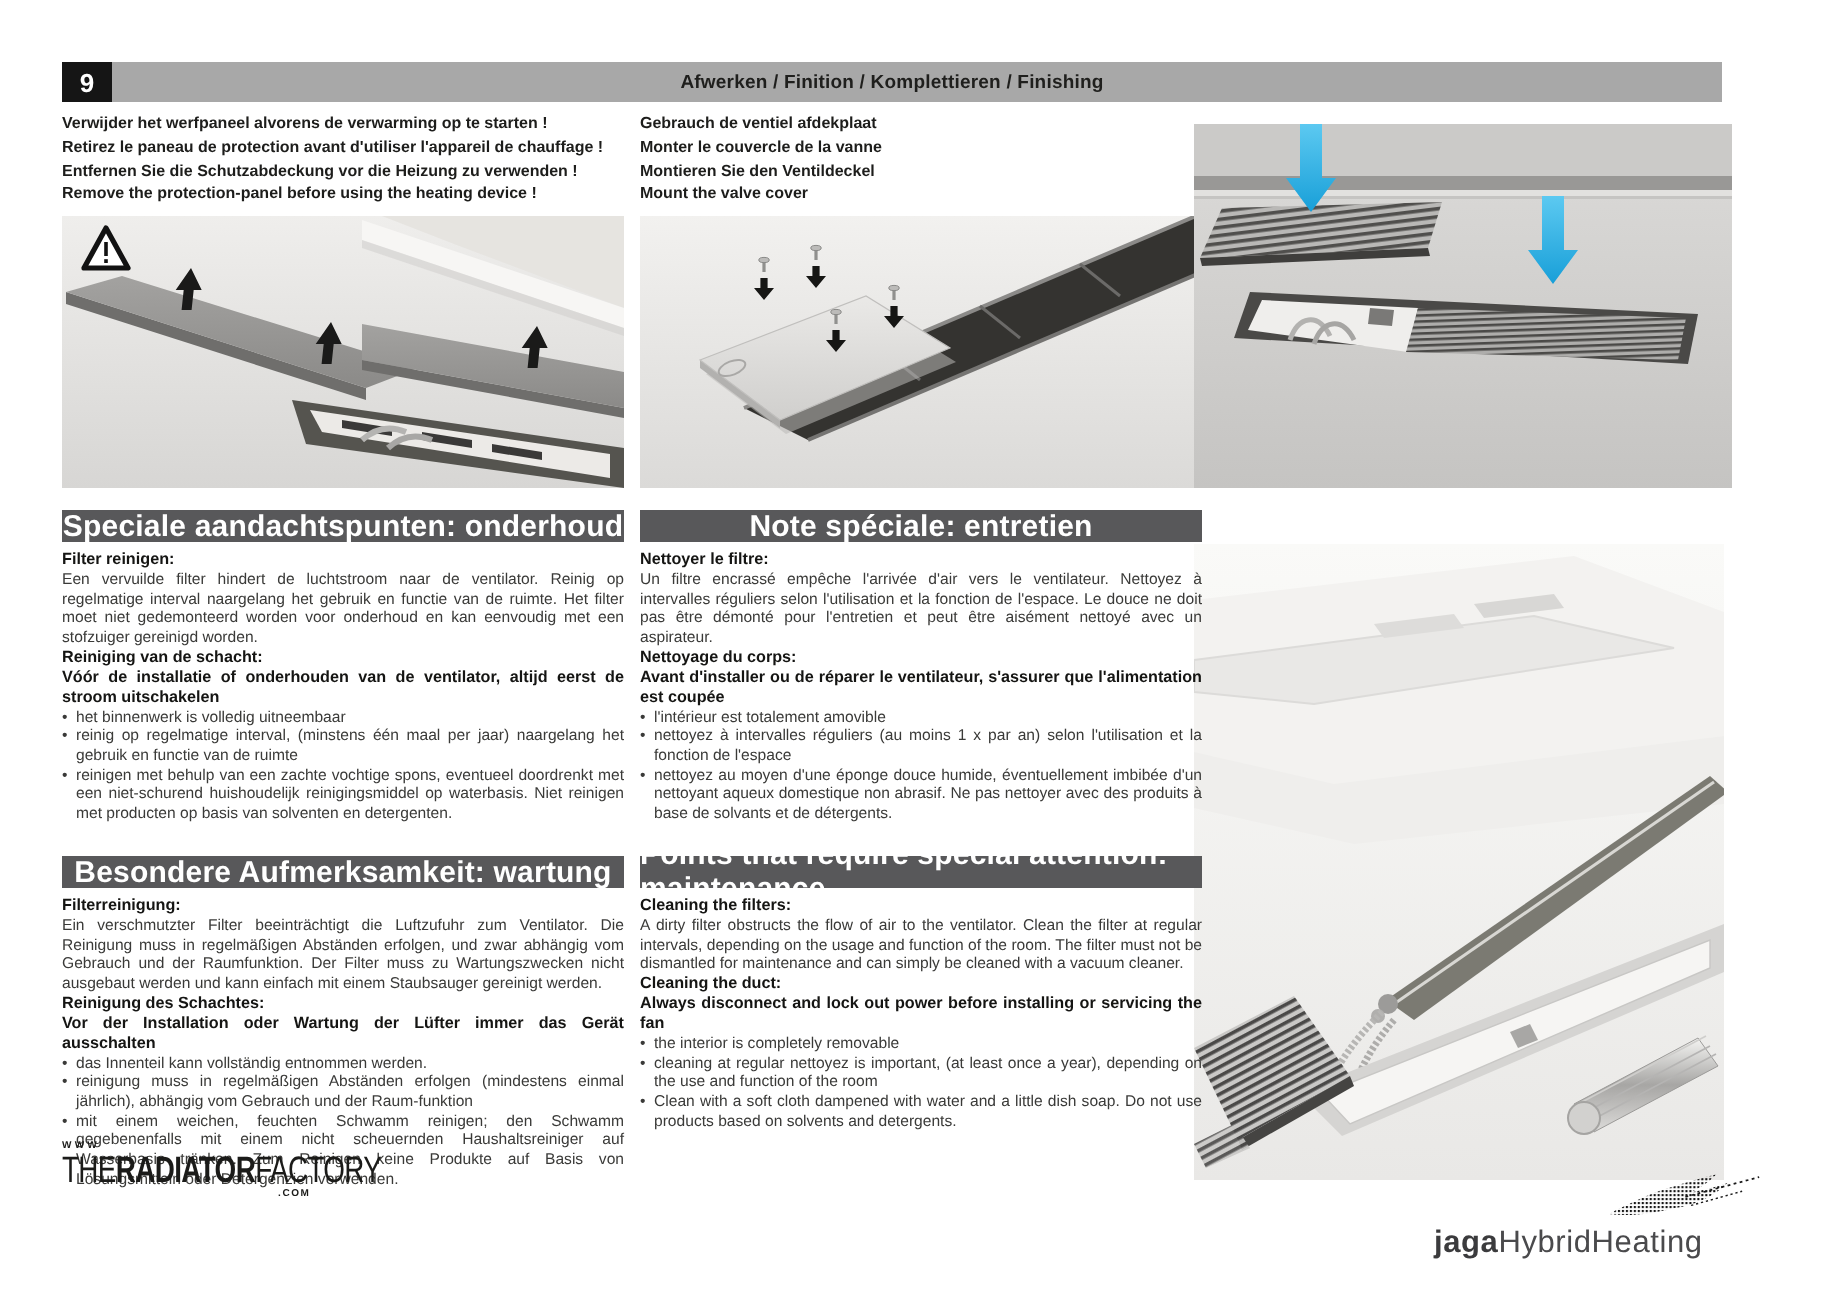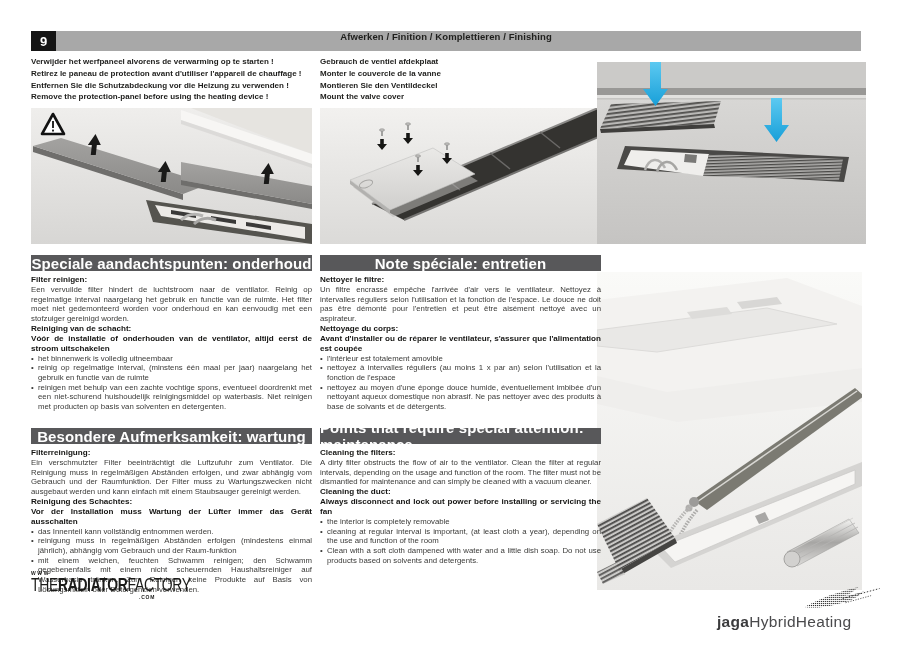--- a/index.html
+++ b/index.html
@@ -6,21 +6,21 @@
   html,body { width:920px; height:650px; }
   body {
     position:relative; background:#ffffff; overflow:hidden;
     font-family:"Liberation Sans", sans-serif; color:#1d1d1b;
   }
   .abs { position:absolute; }
 
   
   .header-bar {
     left:31px; top:31px; width:830px; height:20px; background:#a8a8a8;
-    display:flex; justify-content:center;
+    display:flex; align-items:center; justify-content:center;
   }
   .header-title { font-weight:bold; font-size:9.5px; color:#1f1f1d; letter-spacing:.1px; }
   .step-box {
     left:31px; top:31px; width:25px; height:20px; background:#151515; z-index:2;
     color:#fff; font-weight:bold; font-size:13px;
     display:flex; align-items:center; justify-content:center;
   }
 
   
   .intro { font-weight:bold; font-size:8px; line-height:11.8px; color:#1d1d1b; width:290px; }
@@ -298,37 +298,37 @@
     <li>nettoyez à intervalles réguliers (au moins 1 x par an) selon l'utilisation et la fonction de l'espace</li>
     <li>nettoyez au moyen d'une éponge douce humide, éventuellement imbibée d'un nettoyant aqueux domestique non abrasif. Ne pas nettoyer avec des produits à base de solvants et de détergents.</li>
   </ul>
 </div>
 
 <div class="abs col" style="left:31px; top:428px;">
   <div class="section-bar">Besondere Aufmerksamkeit: wartung</div>
   <div class="h">Filterreinigung:</div>
   <p class="txt">Ein verschmutzter Filter beeinträchtigt die Luftzufuhr zum Ventilator. Die Reinigung muss in regelmäßigen Abständen erfolgen, und zwar abhängig vom Gebrauch und der Raumfunktion. Der Filter muss zu Wartungszwecken nicht ausgebaut werden und kann einfach mit einem Staubsauger gereinigt werden.</p>
   <div class="h">Reinigung des Schachtes:</div>
-  <div class="h hj">Vor der Installation muss Wartung der Lüfter immer das Gerät ausschalten</div>
+  <div class="h hj">Vor der Installation oder Wartung der Lüfter immer das Gerät ausschalten</div>
   <ul class="bullets">
     <li>das Innenteil kann vollständig entnommen werden.</li>
     <li>reinigung muss in regelmäßigen Abständen erfolgen (mindestens einmal jährlich), abhängig vom Gebrauch und der Raum-funktion</li>
     <li>mit einem weichen, feuchten Schwamm reinigen; den Schwamm gegebenenfalls mit einem nicht scheuernden Haushaltsreiniger auf Wasserbasis tränken. Zum Reinigen keine Produkte auf Basis von Lösungsmitteln oder Detergenzien verwenden.</li>
   </ul>
 </div>
 
 <div class="abs col" style="left:320px; top:428px;">
   <div class="section-bar">Points that require special attention: maintenance</div>
   <div class="h">Cleaning the filters:</div>
   <p class="txt">A dirty filter obstructs the flow of air to the ventilator. Clean the filter at regular intervals, depending on the usage and function of the room. The filter must not be dismantled for maintenance and can simply be cleaned with a vacuum cleaner.</p>
   <div class="h">Cleaning the duct:</div>
   <div class="h hj">Always disconnect and lock out power before installing or servicing the fan</div>
   <ul class="bullets">
     <li>the interior is completely removable</li>
-    <li>cleaning at regular interval is important, (at least cloth a year), depending on the use and function of the room</li>
+    <li>cleaning at regular nettoyez is important, (at least once a year), depending on the use and function of the room</li>
     <li>Clean with a soft cloth dampened with water and a little dish soap. Do not use products based on solvents and detergents.</li>
   </ul>
 </div>
 
 <div class="abs factory-logo">
   <div class="factory-www">WWW</div>
   <div class="factory-main"><span class="thin">THE</span><span class="bold">RADIATOR</span><span class="thin">FACTORY</span></div>
   <div class="factory-com">.COM</div>
 </div>
 

